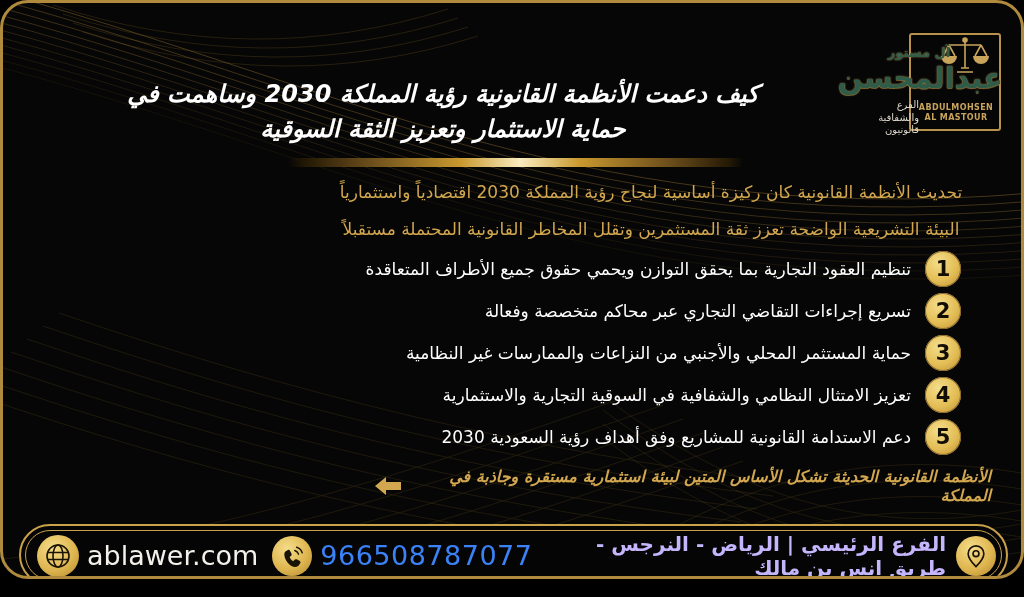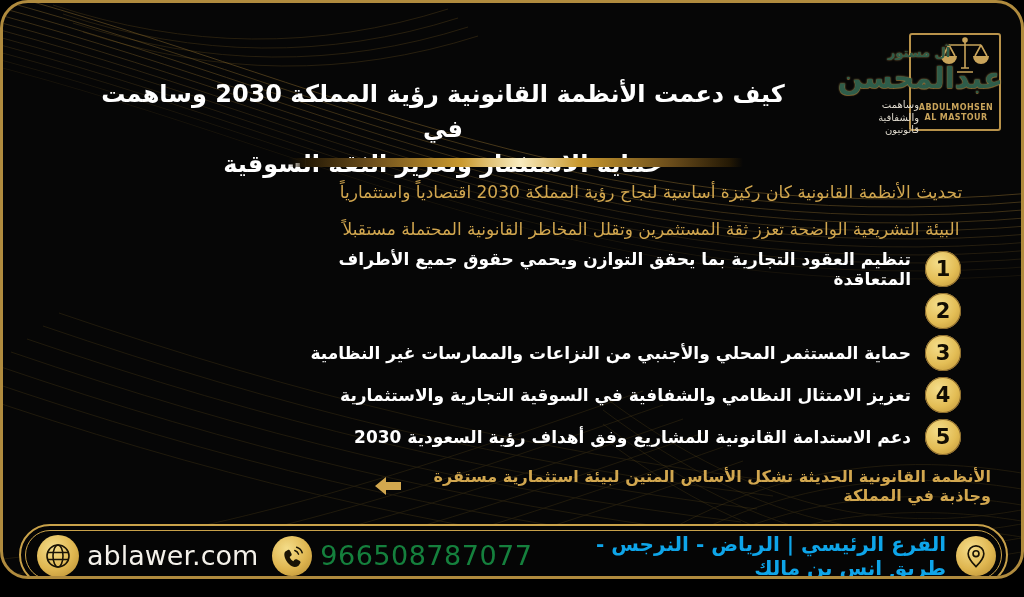--- a/index.html
+++ b/index.html
@@ -18,57 +18,57 @@
            color:#2e5c49;font-size:13px;font-weight:700;
            text-shadow:0 0 2px rgba(201,164,91,.9);}
   .logo-ar-main{position:absolute;left:836px;top:58px;width:164px;text-align:center;
            color:#2e5c49;font-size:29px;font-weight:700;
            text-shadow:0 0 2px rgba(201,164,91,.95), 0 1px 0 rgba(138,106,46,.6);}
   .logo-tagline{position:absolute;left:846px;top:96px;width:70px;direction:rtl;text-align:right;
            color:#ddd8cc;font-size:10px;line-height:12.5px;font-weight:400;}
 
   
   .title{position:absolute;left:90px;top:74px;width:700px;direction:rtl;text-align:center;
-         color:#ffffff;font-weight:700;font-size:24px;line-height:35px;}
+         color:#ffffff;font-weight:700;font-size:24px;line-height:35px;font-style:italic;}
   .divider{position:absolute;left:285px;top:155px;width:455px;height:9px;border-radius:2px;
            background:linear-gradient(90deg,#20160400,#241905 4%,#6b4d1b 18%,#c9992f 38%,
                       #f9ecc0 51%,#c9992f 64%,#6b4d1b 84%,#241905 97%,#20160400);}
 
   
   .intro{position:absolute;left:280px;top:171px;width:736px;direction:rtl;text-align:center;
          color:#d2a74f;font-weight:400;font-size:17px;line-height:37px;}
 
   
   .list{position:absolute;left:278px;top:248px;width:680px;display:flex;flex-direction:column;gap:6px;}
   .list-row{display:flex;direction:rtl;align-items:center;gap:14px;height:36px;}
   .num-circle{width:36px;height:36px;border-radius:50%;flex:0 0 36px;
               background:radial-gradient(circle at 38% 32%,#f4dd8a,#e3bd55 55%,#b98e33);
               box-shadow:0 0 0 1px #8a6a2e inset;
               display:flex;align-items:center;justify-content:center;
               color:#120d02;font-size:21px;font-weight:700;}
-  .list-text{color:#ffffff;font-weight:700;font-size:17px;}
+  .list-text{color:#ffffff;font-weight:400;font-size:17px;}
 
   
   .conclusion{position:absolute;left:372px;top:466px;width:616px;height:34px;
-              display:flex;align-items:center;gap:0;}
+              display:flex;align-items:center;gap:0;font-style:italic;}
   .concl-arrow{flex:0 0 26px;width:26px;height:18px;}
   .concl-text{flex:1;direction:rtl;text-align:right;color:#d2a74f;font-weight:700;font-size:16px;}
 
   
   .footer{position:absolute;left:16px;top:521px;width:989px;height:62px;box-sizing:border-box;
           background:#050505;border:2px solid #c9a24a;border-radius:32px;
           display:flex;align-items:center;padding:1px 10px 0 16px;justify-content:space-between;}
   .footer::before{content:"";position:absolute;inset:4px;border:1px solid #c9a24a;
           border-radius:27px;pointer-events:none;}
   .icon-circle{width:42px;height:42px;border-radius:50%;flex:0 0 42px;
           background:radial-gradient(circle at 38% 32%,#f4dd8a,#dfb650 55%,#b4892f);
           display:flex;align-items:center;justify-content:center;}
   .footer-website{color:#f4f1ea;font-size:27px;margin:0 14px 0 8px;}
-  .footer-phone{color:#15803d;font-size:27px;margin-left:8px;letter-spacing:.5px;}
-  .footer-address{margin-left:auto;direction:rtl;color:#0ea5e9;font-weight:700;font-size:20px;}
+  .footer-phone{color:#3b82f6;font-size:27px;margin-left:8px;letter-spacing:.5px;}
+  .footer-address{margin-left:auto;direction:rtl;color:#c4b5fd;font-weight:700;font-size:20px;}
   .footer .pin{margin-left:10px;}
 </style>
 </head>
 <body>
 
 <div class="canvas">
 
   <svg class="bg-svg" viewBox="0 0 1024 597" fill="none">
     <defs>
       <path id="swoosh" d="M-80,-30 C300,60 560,230 1030,190" stroke="#8a6a2e" stroke-width="0.9"></path>
@@ -136,21 +136,21 @@
     <path d="M34,20 A8 8 0 0 0 50,20 Z" fill="#c9a45b" stroke="none"></path>
     <path d="M18,36 H34 M22,32 H30"></path>
   </svg>
   <div class="logo-ar-small" dir="rtl">آل مستور</div>
   <div class="logo-ar-main" dir="rtl">عبدالمحسن</div>
   <div class="logo-en">
     <div>ABDULMOHSEN</div>
     <div>AL MASTOUR</div>
   </div>
   <div class="logo-tagline">
-    <div>وساهمت</div>
+    <div>الفرع</div>
     <div>والشفافية</div>
     <div>قانونيون</div>
   </div>
 
   <div class="title">
     <div>كيف دعمت الأنظمة القانونية رؤية المملكة 2030 وساهمت في</div>
     <div>حماية الاستثمار وتعزيز الثقة السوقية</div>
   </div>
   <div class="divider"></div>
 
@@ -159,20 +159,21 @@
     <div>البيئة التشريعية الواضحة تعزز ثقة المستثمرين وتقلل المخاطر القانونية المحتملة مستقبلاً</div>
   </div>
 
   <div class="list">
     <div class="list-row">
       <div class="num-circle">1</div>
       <div class="list-text">تنظيم العقود التجارية بما يحقق التوازن ويحمي حقوق جميع الأطراف المتعاقدة</div>
     </div>
     <div class="list-row">
       <div class="num-circle">2</div>
+      <div class="list-text">تسريع إجراءات التقاضي التجاري عبر محاكم متخصصة وفعالة</div>
     </div>
     <div class="list-row">
       <div class="num-circle">3</div>
       <div class="list-text">حماية المستثمر المحلي والأجنبي من النزاعات والممارسات غير النظامية</div>
     </div>
     <div class="list-row">
       <div class="num-circle">4</div>
       <div class="list-text">تعزيز الامتثال النظامي والشفافية في السوقية التجارية والاستثمارية</div>
     </div>
     <div class="list-row">

